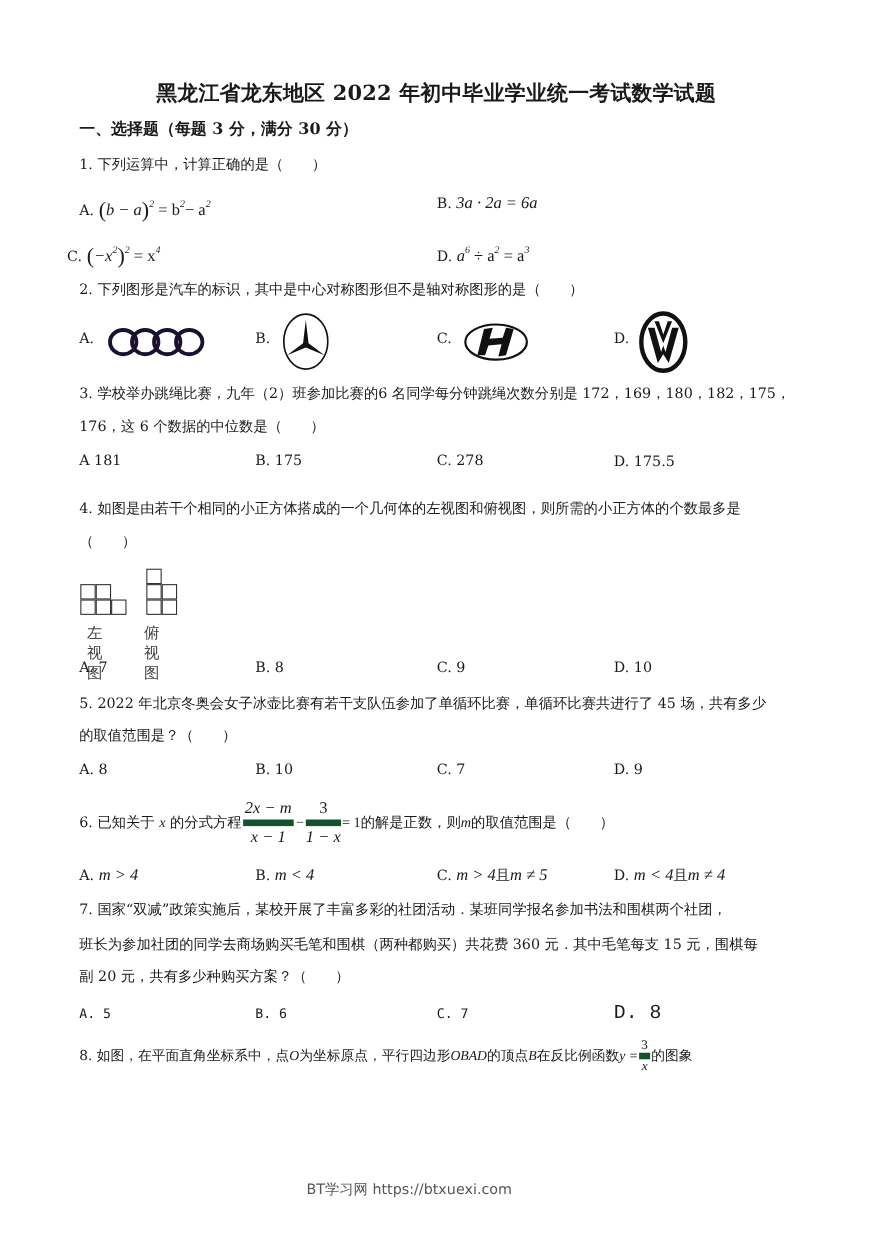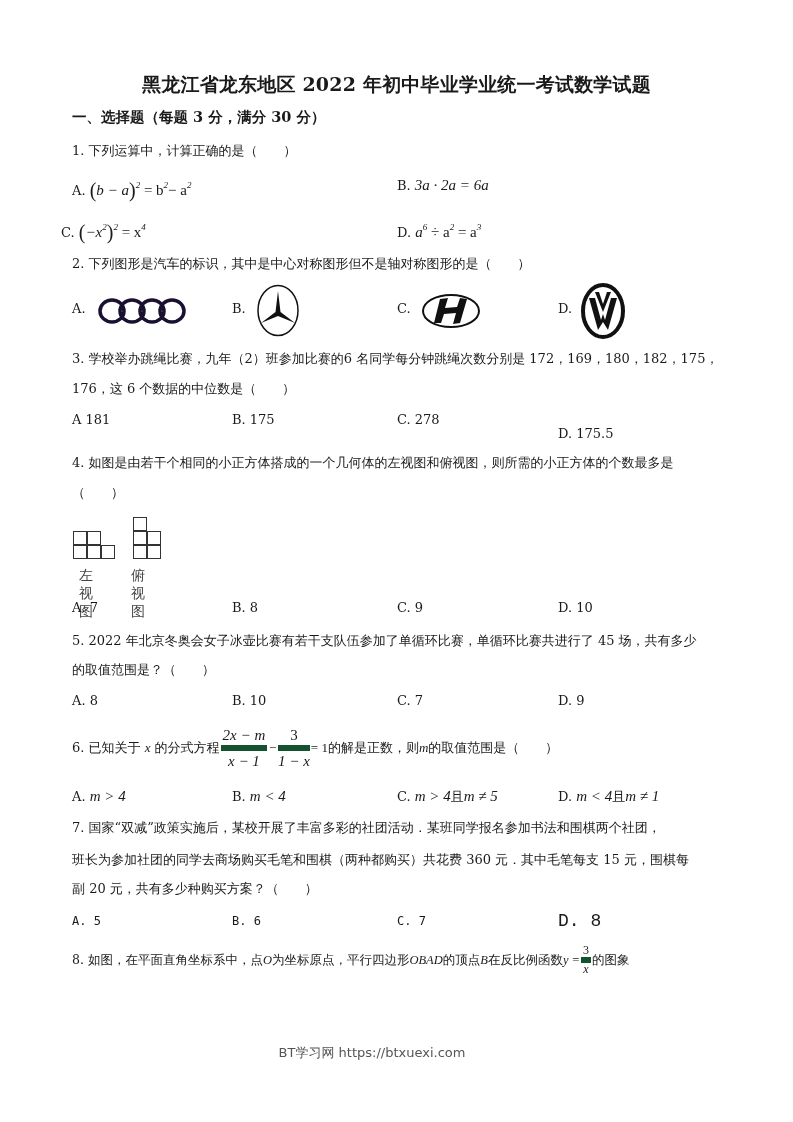--- a/index.html
+++ b/index.html
@@ -20,21 +20,21 @@
   .math .up { font-style: normal; }
   sup { font-size: 9px; vertical-align: 7px; }
   .paren { font-size: 20px; font-style: normal; font-weight: 300; vertical-align: -2px; }
   .frac { display: inline-block; vertical-align: middle; text-align: center; font-family: "Liberation Serif", serif; font-size: 15px; margin: 0 1px; }
   .frac .num { display: block; border-bottom: 6px solid #14532d; padding: 0 2px; line-height: 20px; }
   .frac .den { display: block; line-height: 20px; }
   .frac.small { font-size: 12px; }
   .frac.small .num, .frac.small .den { line-height: 13px; }
   .it { font-style: italic; font-family: "Liberation Serif", serif; }
   .footer {
-    left: 0; width: 744px; top: 1044px; text-align: center;
+    left: 0; width: 744px; top: 1072px; text-align: center;
     font-family: "DejaVu Sans", "Liberation Sans", sans-serif; font-size: 13px; color: #555;
   }
   .grid-fig { position: absolute; }
   .cell { position: absolute; width: 14px; height: 14px; border: 1px solid #333; box-sizing: border-box; }
   .fig-label { position: absolute; font-size: 14px; color: #444; font-family: "DejaVu Sans", sans-serif; }
 </style>
 </head>
 <body>
 
 <div class="abs title">黑龙江省龙东地区 2022 年初中毕业学业统一考试数学试题</div>
@@ -101,21 +101,21 @@
   <ellipse cx="23" cy="29" rx="20" ry="26" fill="#fff" stroke="#111" stroke-width="4"></ellipse>
   <path d="M9 16 L15 16 L21 38 L23 32 L25 38 L31 16 L37 16 L28 48 L23 40 L18 48 Z" fill="#111"></path>
   <path d="M15 10 L19 10 L23 22 L27 10 L31 10 L23 30 Z" fill="#111"></path>
 </svg>
 
 <div class="abs line" style="top:350px">3. 学校举办跳绳比赛，九年（2）班参加比赛的6 名同学每分钟跳绳次数分别是 172，169，180，182，175，</div>
 <div class="abs line" style="top:380px">176，这 6 个数据的中位数是（　　）</div>
 <div class="abs opt" style="left:72px; top:411px">A  181</div>
 <div class="abs opt" style="left:232px; top:411px">B. 175</div>
 <div class="abs opt" style="left:397px; top:411px">C. 278</div>
-<div class="abs opt" style="left:558px; top:425px">D. 175.5</div>
+<div class="abs opt" style="left:558px; top:412px">D. 175.5</div>
 
 <div class="abs line" style="top:454px">4. 如图是由若干个相同的小正方体搭成的一个几何体的左视图和俯视图，则所需的小正方体的个数最多是</div>
 <div class="abs line" style="top:484px">（　　）</div>
 
 <div class="grid-fig" style="left:73px; top:531px">
   <div class="cell" style="left:0; top:0"></div>
   <div class="cell" style="left:14px; top:0"></div>
   <div class="cell" style="left:0; top:14px"></div>
   <div class="cell" style="left:14px; top:14px"></div>
   <div class="cell" style="left:28px; top:14px"></div>
@@ -150,21 +150,21 @@
 <div class="abs opt" style="left:72px; top:787px">
   <span>A.</span> <span class="math">m &gt; 4</span>
 </div>
 <div class="abs opt" style="left:232px; top:787px">
   <span>B.</span> <span class="math">m &lt; 4</span>
 </div>
 <div class="abs opt" style="left:397px; top:787px">
   <span>C.</span> <span class="math">m &gt; 4</span><span>且</span><span class="math">m ≠ 5</span>
 </div>
 <div class="abs opt" style="left:558px; top:787px">
-  <span>D.</span> <span class="math">m &lt; 4</span><span>且</span><span class="math">m ≠ 1</span>
+  <span>D.</span> <span class="math">m &lt; 4</span><span>且</span><span class="math">m ≠ 4</span>
 </div>
 
 <div class="abs line" style="top:819px">7. 国家“双减”政策实施后，某校开展了丰富多彩的社团活动．某班同学报名参加书法和围棋两个社团，</div>
 <div class="abs line" style="top:851px">班长为参加社团的同学去商场购买毛笔和围棋（两种都购买）共花费 360 元．其中毛笔每支 15 元，围棋每</div>
 <div class="abs line" style="top:880px">副 20 元，共有多少种购买方案？（　　）</div>
 <div class="abs opt" style="left:72px; top:912px; font-family:'DejaVu Sans Mono', monospace; font-size:12px">A.  5</div>
 <div class="abs opt" style="left:232px; top:912px; font-family:'DejaVu Sans Mono', monospace; font-size:12px">B.  6</div>
 <div class="abs opt" style="left:397px; top:912px; font-family:'DejaVu Sans Mono', monospace; font-size:12px">C.  7</div>
 <div class="abs opt" style="left:558px; top:912px; font-family:Liberation Mono, monospace; font-size:18px">D.  8</div>
 

